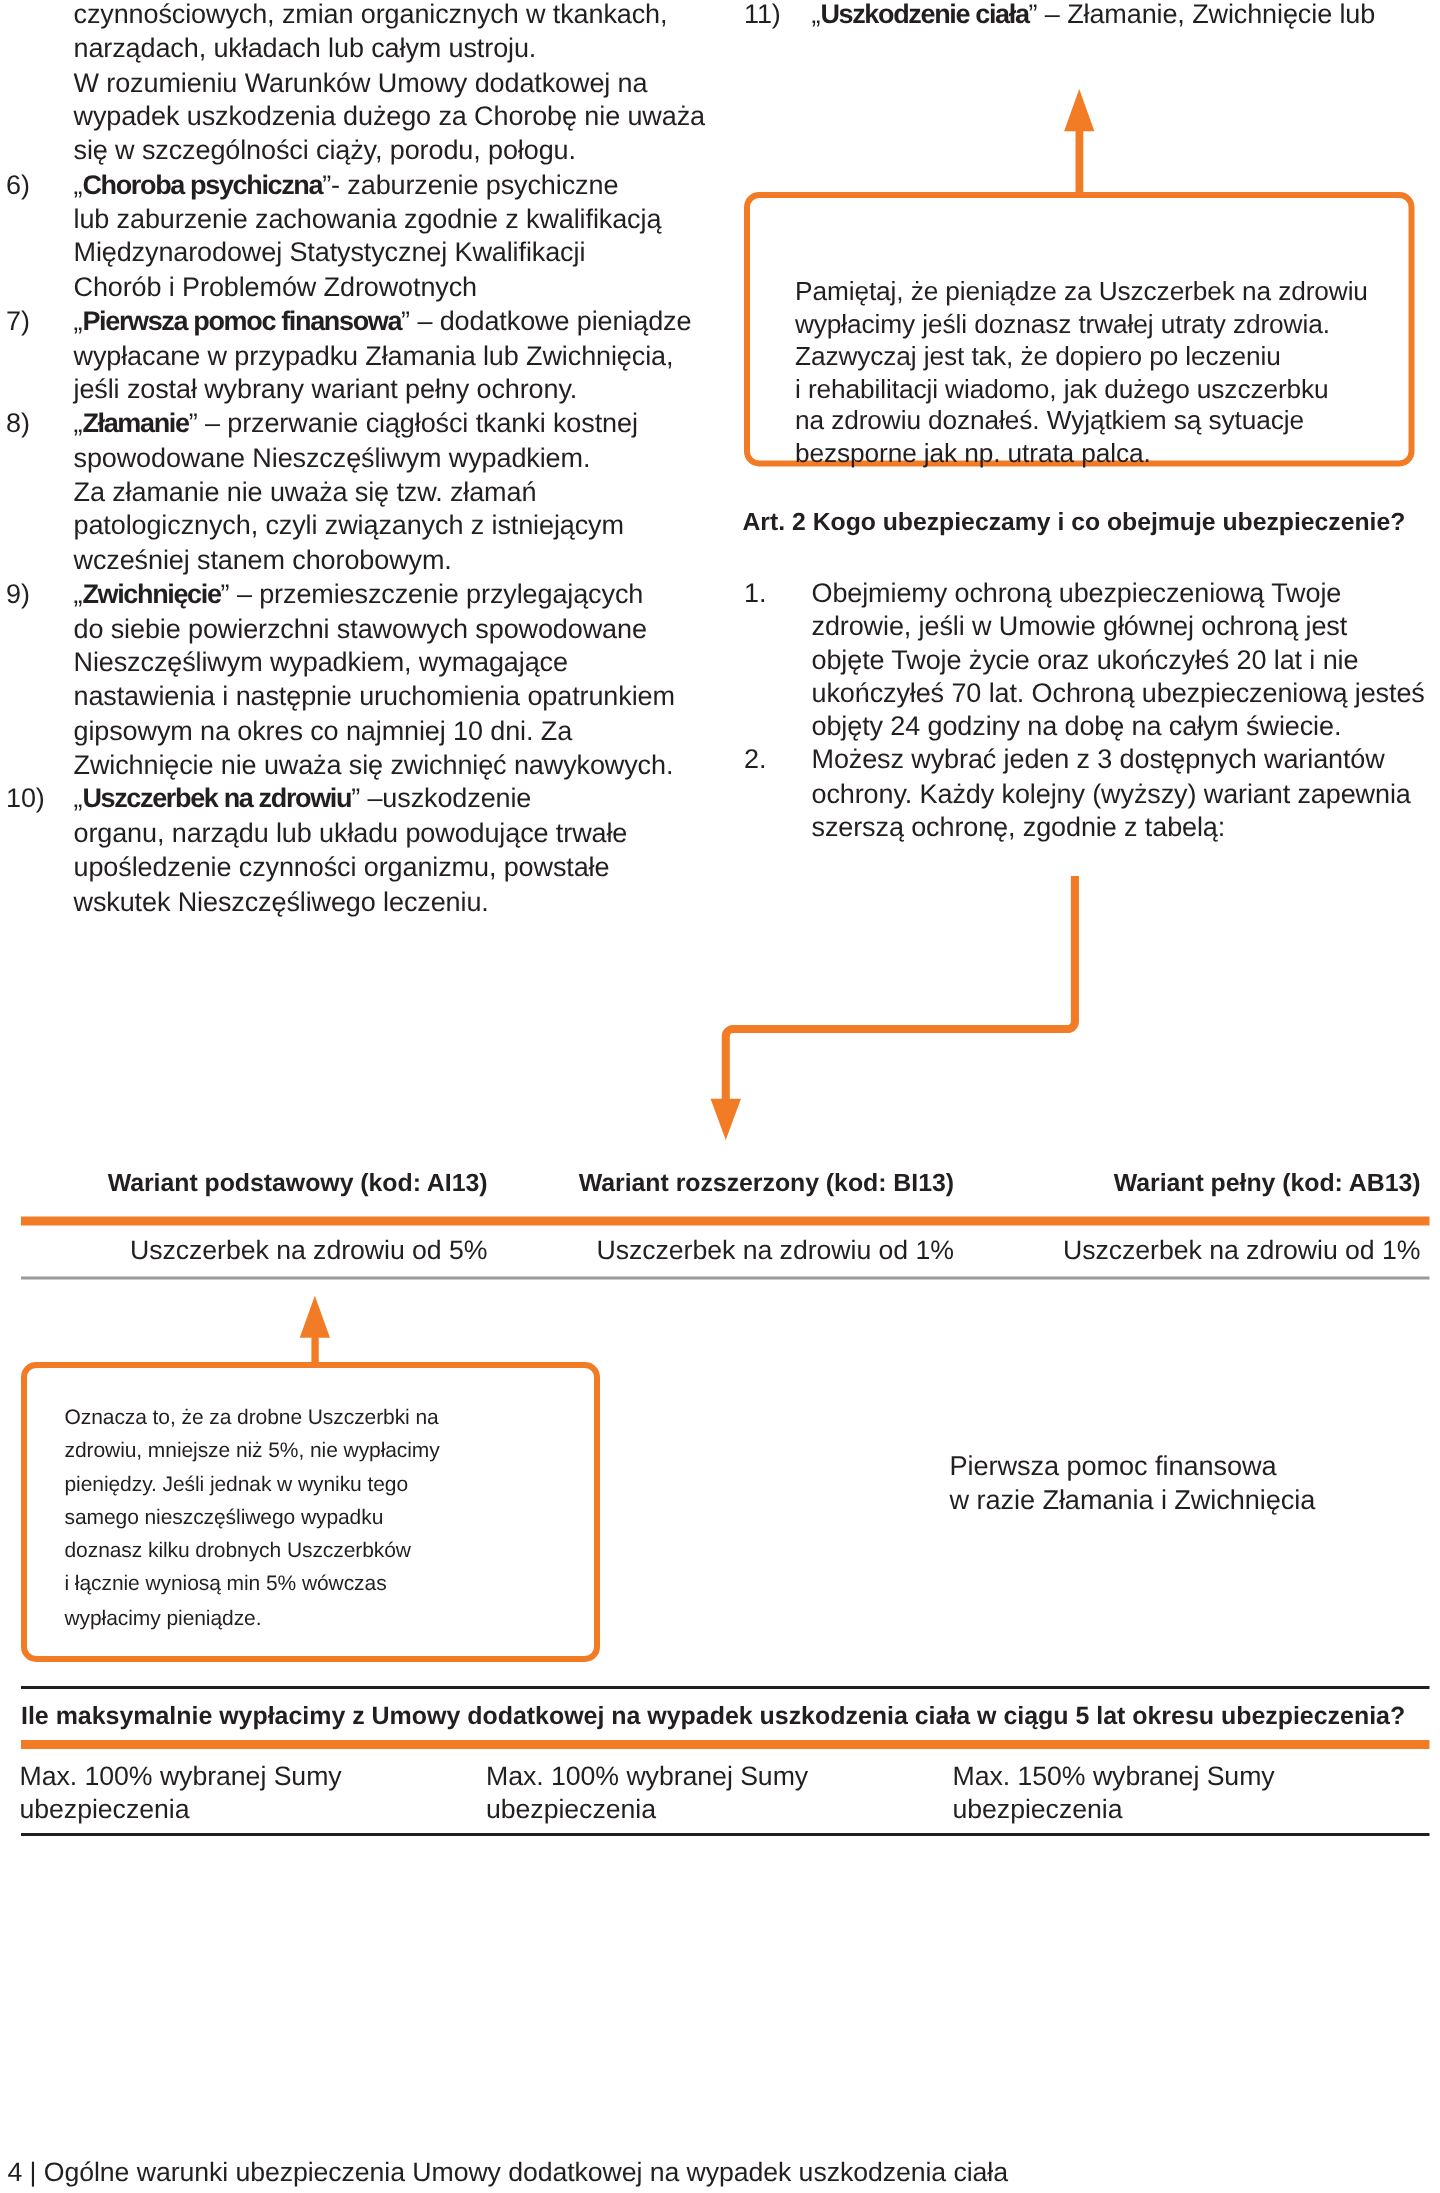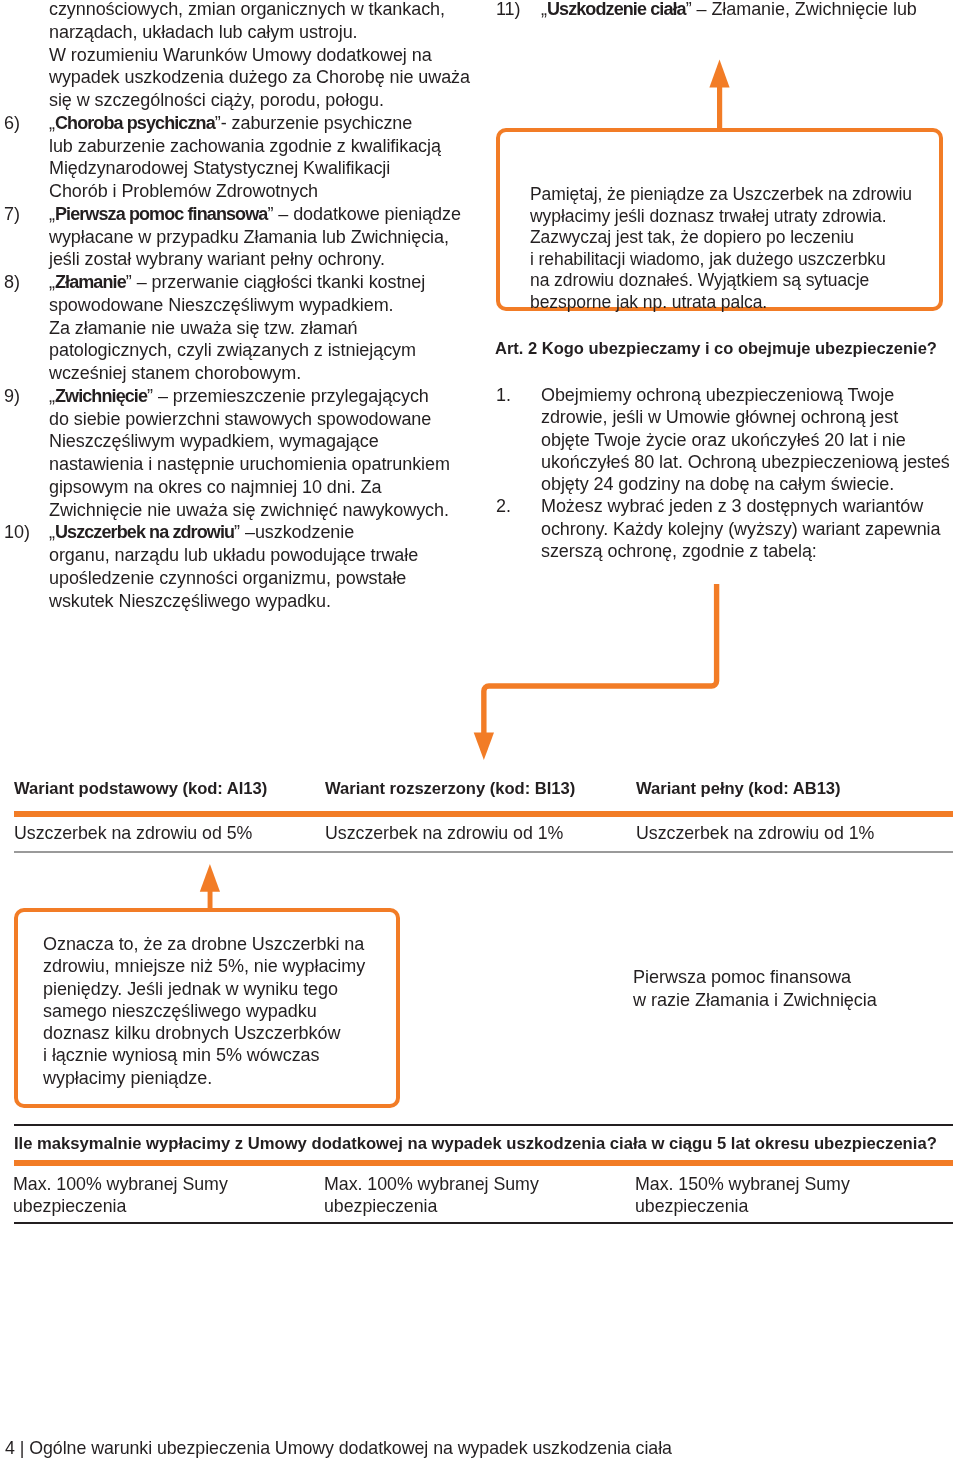--- a/index.html
+++ b/index.html
@@ -17,22 +17,22 @@
   .rcol .li > .bd{margin-left:45px;}
   .ln{white-space:pre;}
   b{font-weight:bold;letter-spacing:-0.9px;}
 
   .obar{position:absolute;background:#F27C26;}
   .callout{position:absolute;border:4.5px solid #F27C26;border-radius:10px;box-sizing:border-box;}
   .hrule{position:absolute;}
   .trow{display:flex;}
   .tcell{display:block;font-size:17.8px;letter-spacing:-0.03px;}
   .th{font-size:16.6px;font-weight:bold;}
-  .trow .tcell{width:311px;flex:0 0 311px;}
-  .notetxt{font-size:18px;line-height:22.3px;letter-spacing:-0.05px;}
+  .trow .tcell{width:311px;flex:0 0 311px;text-align:right;}
+  .notetxt{font-size:14px;line-height:22.3px;letter-spacing:-0.05px;}
   .sidenote{font-size:18.1px;line-height:22.9px;letter-spacing:-0.05px;}
   .maxrow{display:flex;font-size:17.6px;line-height:22.3px;letter-spacing:-0.05px;}
   .maxrow .tcell{width:311px;flex:0 0 311px;}
   .maxrow .ln{display:block;}
 </style>
 </head>
 <body>
 
 <div class="page">
 
@@ -84,21 +84,21 @@
             <div class="ln">gipsowym na okres co najmniej 10 dni. Za</div>
             <div class="ln">Zwichnięcie nie uważa się zwichnięć nawykowych.</div>
           </div>
         </div>
         <div class="li">
           <div class="num">10)</div>
           <div class="bd">
             <div class="ln">„<b>Uszczerbek na zdrowiu</b>” –uszkodzenie</div>
             <div class="ln">organu, narządu lub układu powodujące trwałe</div>
             <div class="ln">upośledzenie czynności organizmu, powstałe</div>
-            <div class="ln">wskutek Nieszczęśliwego wypadku.</div>
+            <div class="ln">wskutek Nieszczęśliwego leczeniu.</div>
           </div>
         </div>
       </div>
   </div>
 
   <div class="abs col rcol" style="left:496px;top:-2px;width:450px;">
     <div class="li">
       <div class="num">11)</div>
       <div class="bd">
           <div class="ln">„<b>Uszkodzenie ciała</b>” – Złamanie, Zwichnięcie lub</div>
@@ -126,21 +126,21 @@
   <div class="abs" style="left:495px;top:339px;font-size:16.5px;font-weight:bold;letter-spacing:0px;white-space:nowrap;">Art. 2 Kogo ubezpieczamy i co obejmuje ubezpieczenie?</div>
 
   <div class="abs col rcol" style="left:496px;top:384px;width:450px;">
     <div>
         <div class="li">
           <div class="num">1.</div>
           <div class="bd">
             <div class="ln">Obejmiemy ochroną ubezpieczeniową Twoje</div>
             <div class="ln">zdrowie, jeśli w Umowie głównej ochroną jest</div>
             <div class="ln">objęte Twoje życie oraz ukończyłeś 20 lat i nie</div>
-            <div class="ln">ukończyłeś 80 lat. Ochroną ubezpieczeniową jesteś</div>
+            <div class="ln">ukończyłeś 70 lat. Ochroną ubezpieczeniową jesteś</div>
             <div class="ln">objęty 24 godziny na dobę na całym świecie.</div>
           </div>
         </div>
         <div class="li">
           <div class="num">2.</div>
           <div class="bd">
             <div class="ln">Możesz wybrać jeden z 3 dostępnych wariantów</div>
             <div class="ln">ochrony. Każdy kolejny (wyższy) wariant zapewnia</div>
             <div class="ln">szerszą ochronę, zgodnie z tabelą:</div>
           </div>

